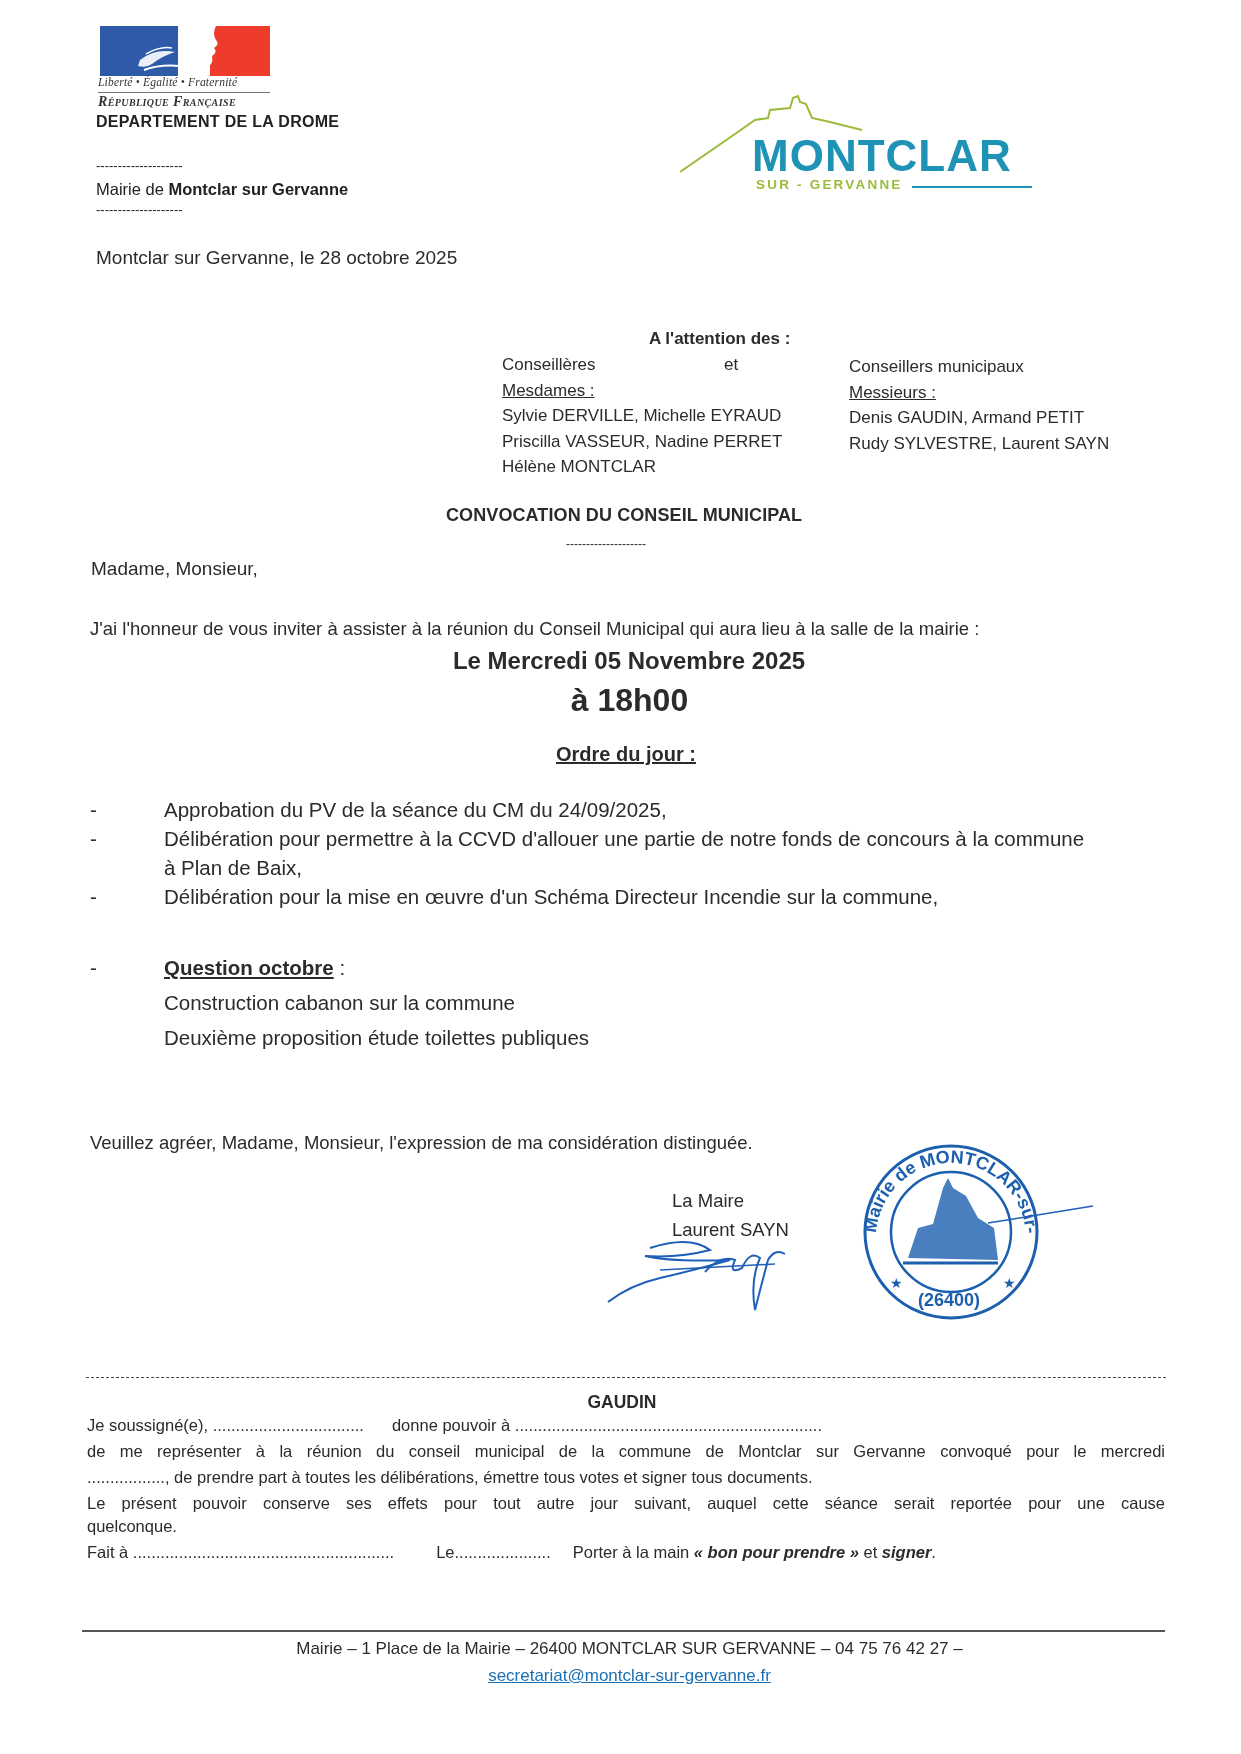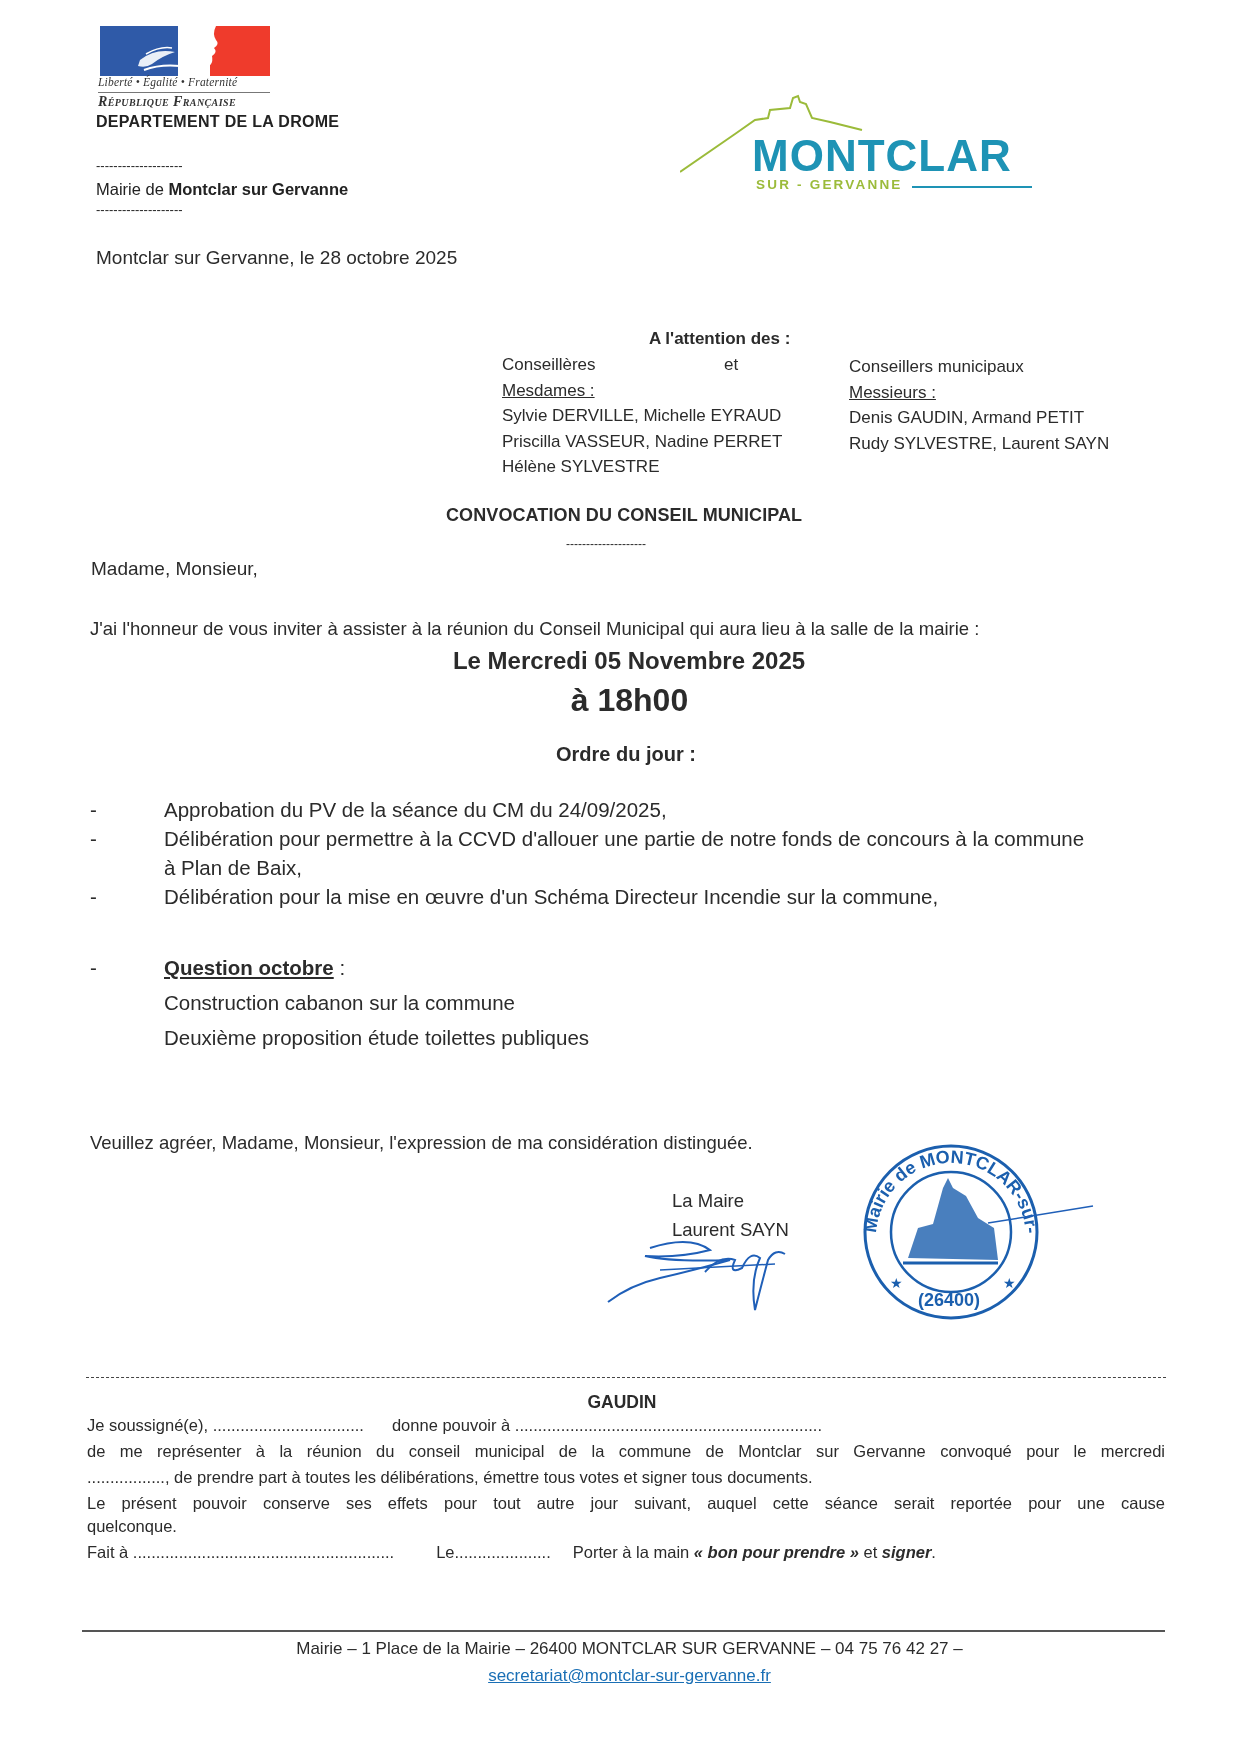--- a/index.html
+++ b/index.html
@@ -41,21 +41,21 @@
     .convocation { left: 446px; top: 505px; font-size: 18px; font-weight: bold; letter-spacing: 0.1px; }
     .conv-dashes { left: 566px; top: 537px; font-size: 12px; }
     .salutation { left: 91px; top: 558px; font-size: 19px; }
 
     .invite { left: 90px; top: 618px; font-size: 18.5px; }
     .meeting-date { left: 0; width: 1241px; text-align: center; top: 647px; font-size: 24px; font-weight: bold; margin-left: 12px; }
     .meeting-date-inner { display:inline-block; margin-left: -7px; }
     .meeting-time { left: 0; width: 1241px; text-align: center; top: 682px; font-size: 32px; font-weight: bold; }
     .meeting-time-inner { display:inline-block; margin-left: 18px; }
 
-    .agenda-title { left: 556px; top: 743px; font-size: 20px; font-weight: bold; }
+    .agenda-title { left: 556px; top: 743px; font-size: 20px; font-weight: bold; text-decoration: underline; }
 
     .agenda { left: 90px; top: 795px; width: 1000px; font-size: 20.5px; line-height: 29px; }
     .agenda-item { position: relative; padding-left: 74px; }
     .agenda-item .bullet { position: absolute; left: 0; top: 0; width: 20px; }
     .questions { left: 90px; top: 950px; width: 1000px; font-size: 20.5px; line-height: 35px; }
     .questions .qtitle { font-weight: bold; }
 
     .closing { left: 90px; top: 1132px; font-size: 18.5px; }
     .sig-title { left: 672px; top: 1186px; font-size: 18.5px; line-height: 29px; }
 
@@ -110,21 +110,21 @@
 <div class="abs mc-rule"></div>
 
 <div class="abs date-line">Montclar sur Gervanne, le 28 octobre 2025</div>
 
 <div class="abs attention">A l'attention des :</div>
 <div class="abs recip-col col-left">
   <div>Conseillères</div>
   <div class="u">Mesdames :</div>
   <div>Sylvie DERVILLE, Michelle EYRAUD</div>
   <div>Priscilla VASSEUR, Nadine PERRET</div>
-  <div>Hélène SYLVESTRE</div>
+  <div>Hélène MONTCLAR</div>
 </div>
 <div class="abs recip-col col-mid">et</div>
 <div class="abs recip-col col-right">
   <div>Conseillers municipaux</div>
   <div class="u">Messieurs :</div>
   <div>Denis GAUDIN, Armand PETIT</div>
   <div>Rudy SYLVESTRE, Laurent SAYN</div>
 </div>
 
 <div class="abs convocation narrow">CONVOCATION DU CONSEIL MUNICIPAL</div>

